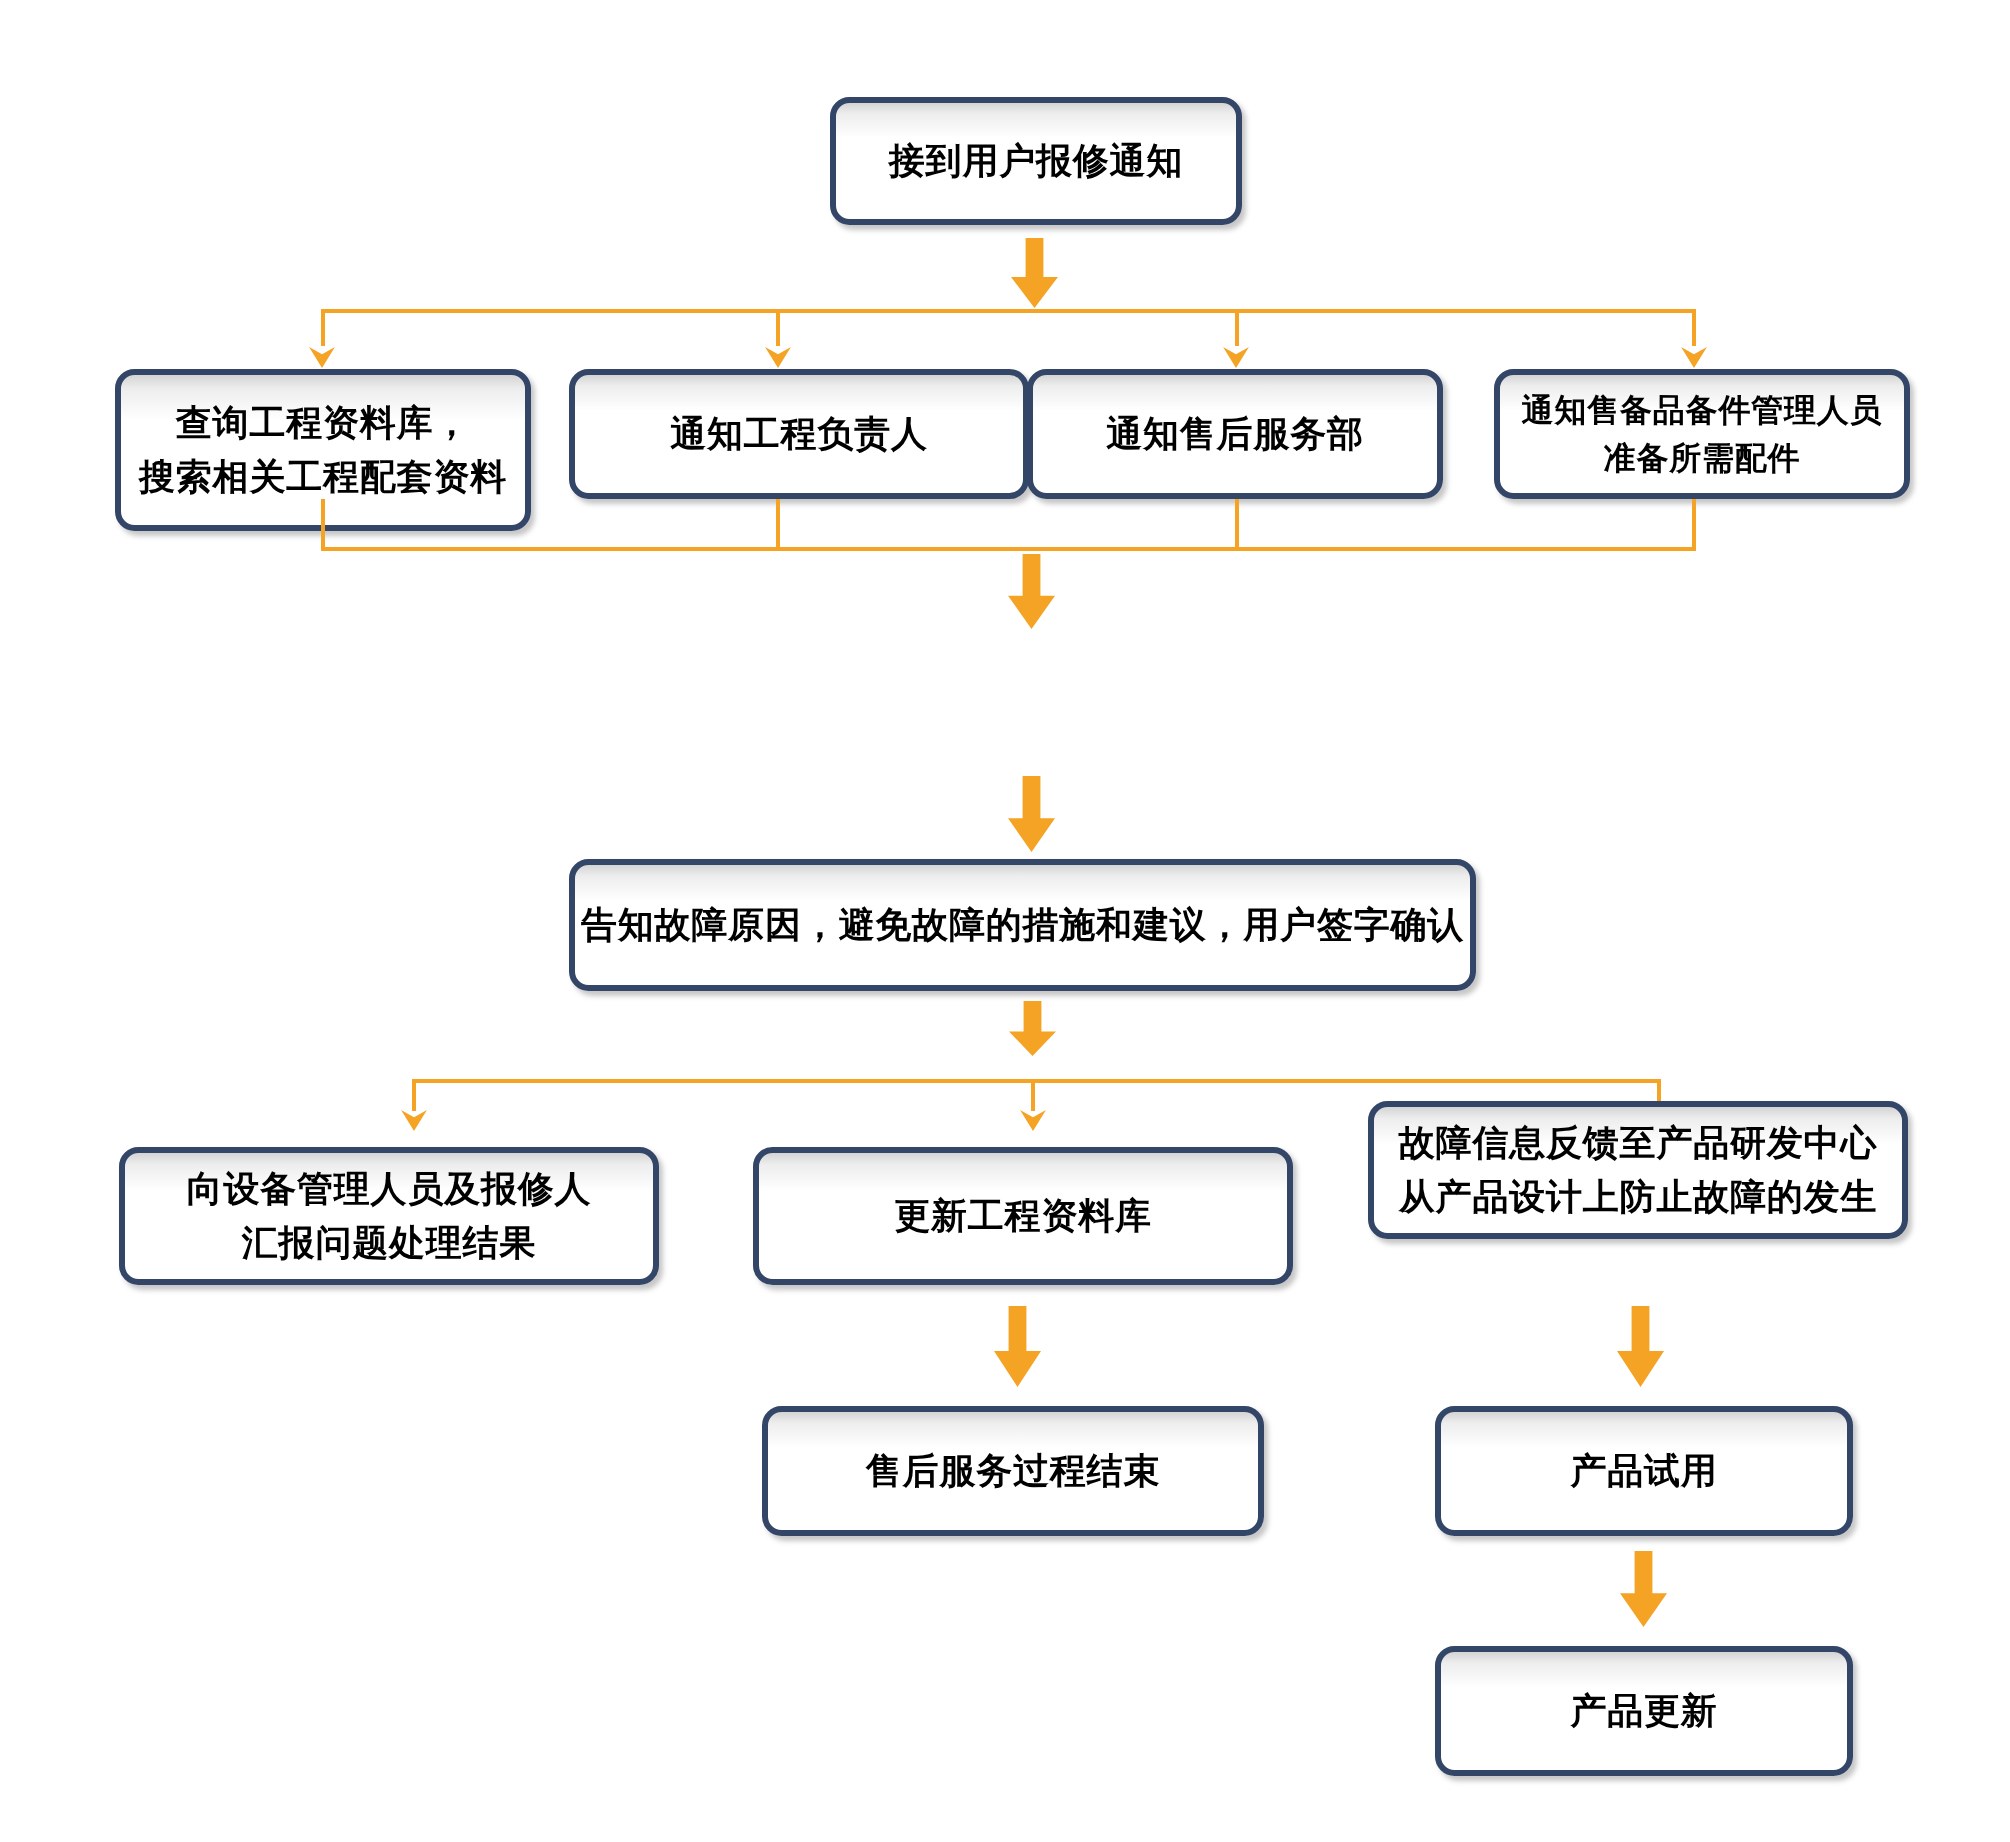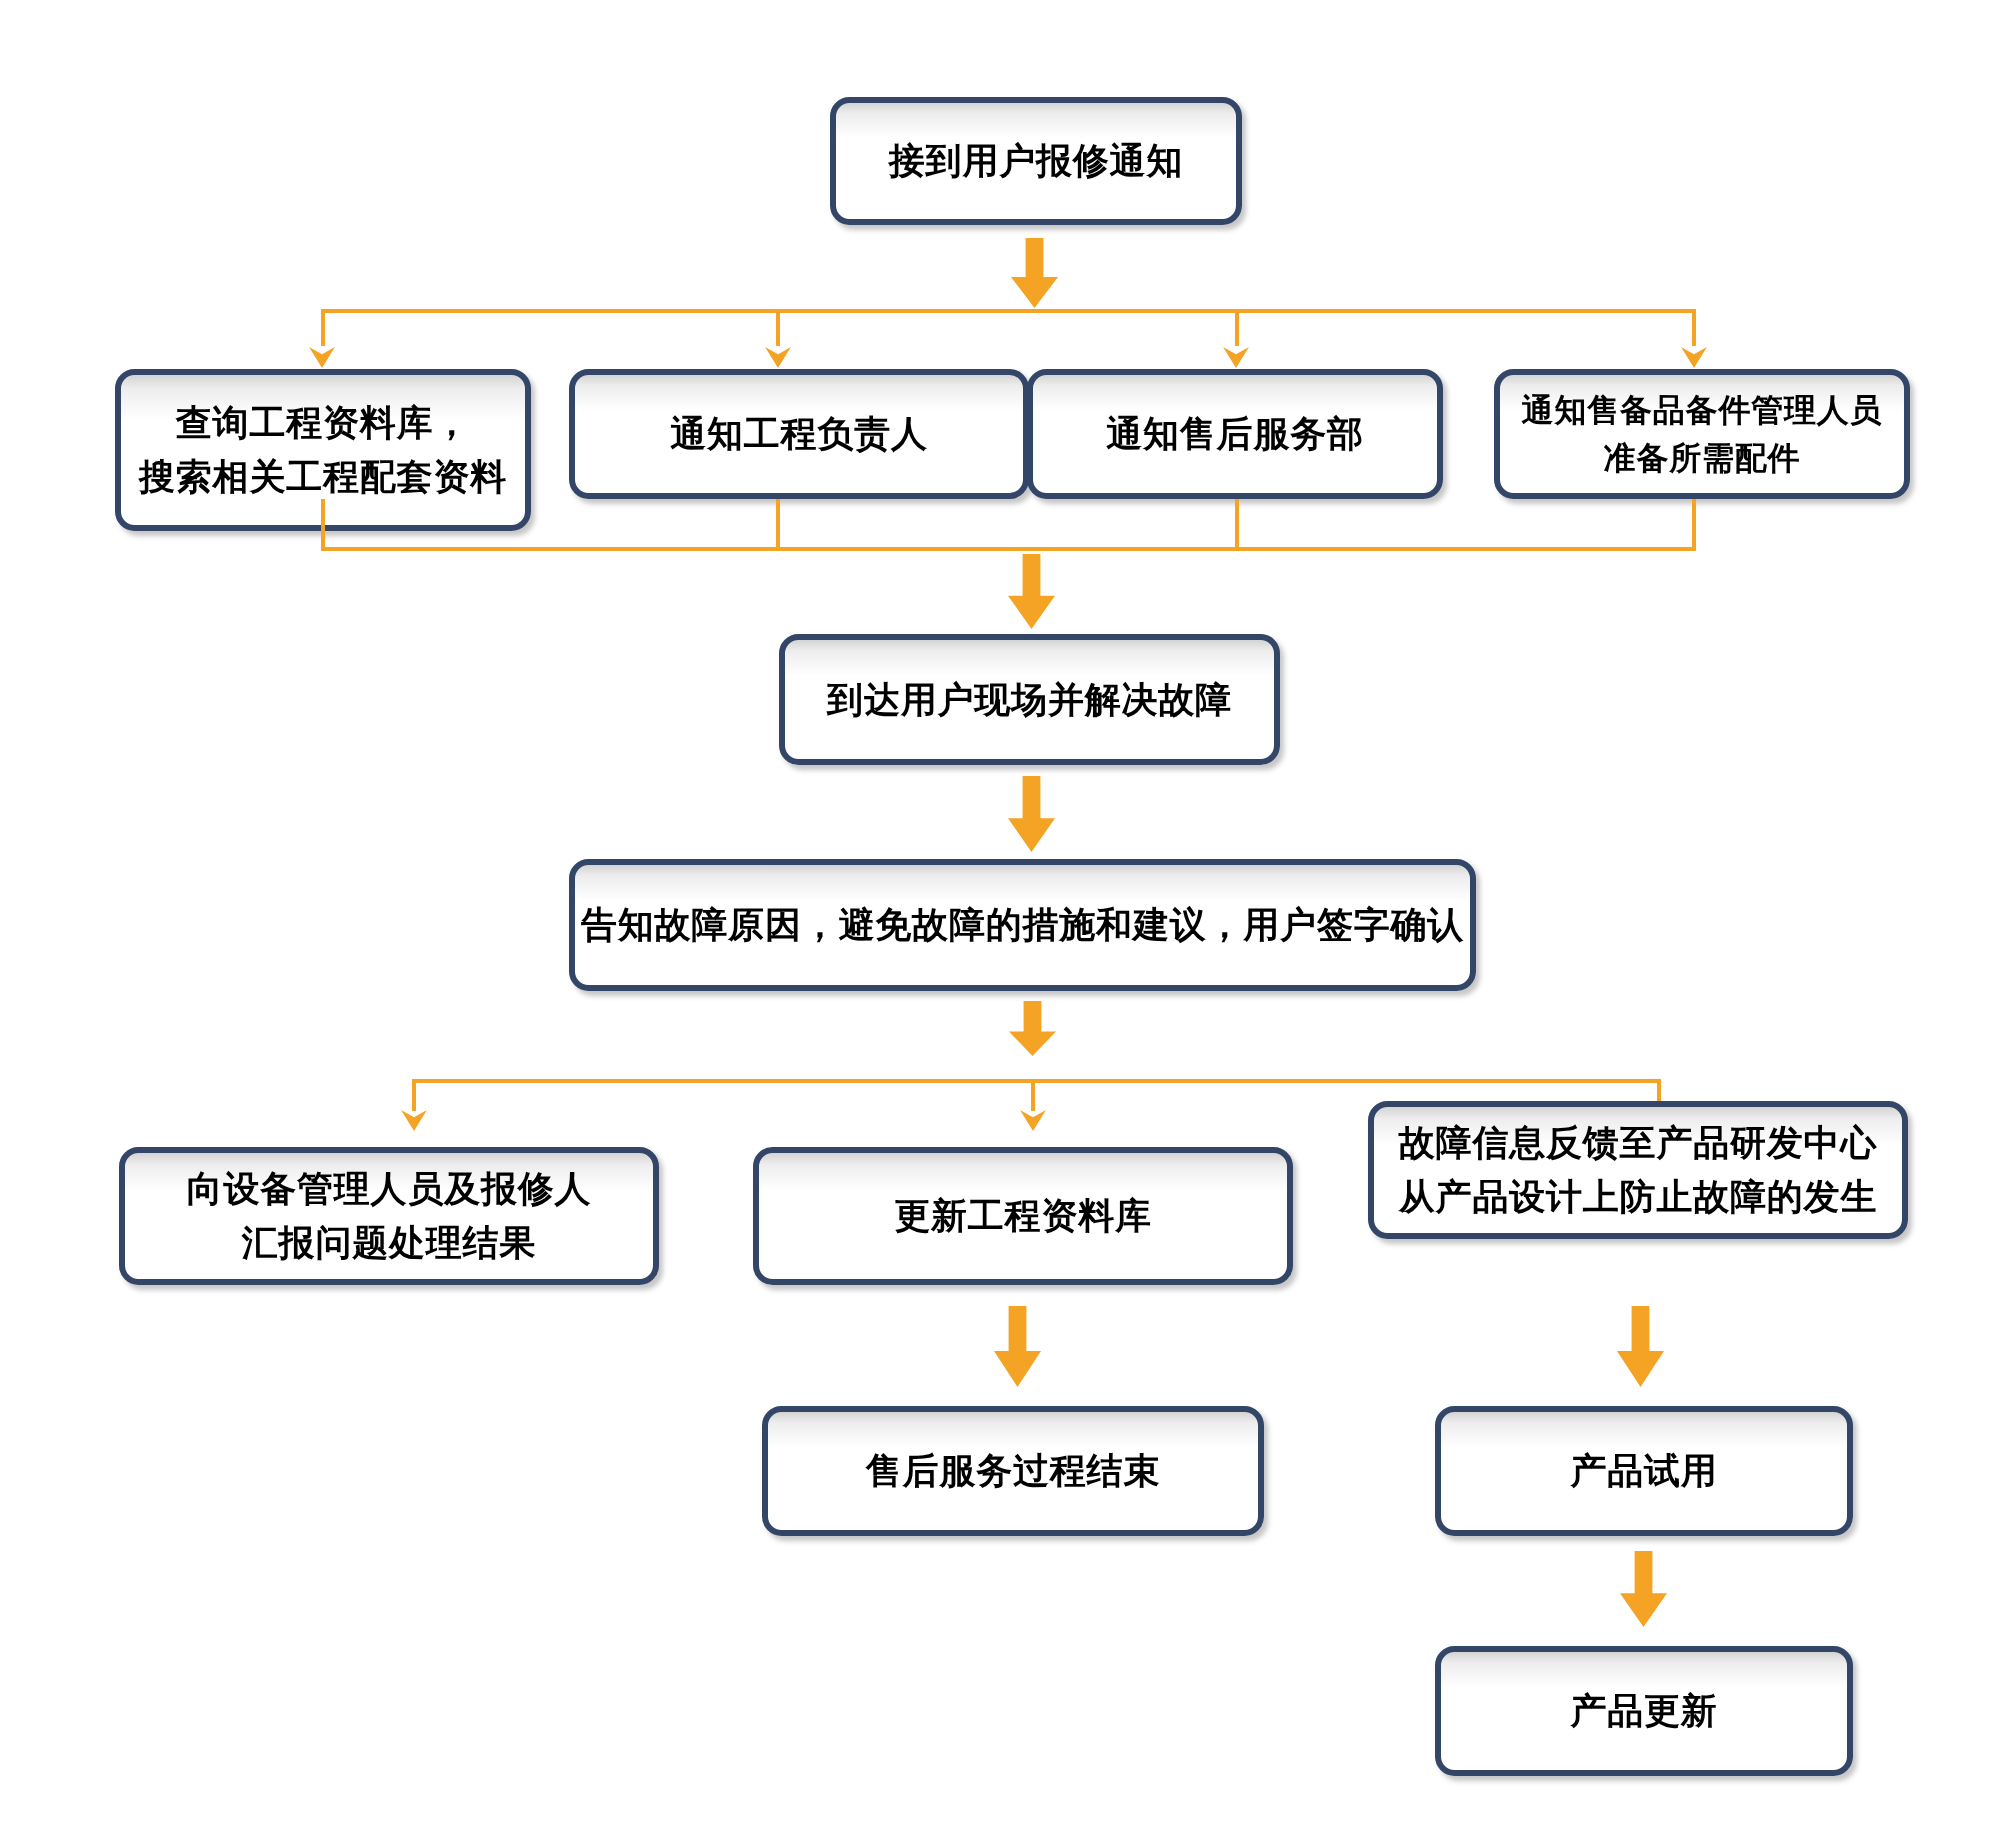--- a/index.html
+++ b/index.html
@@ -80,21 +80,20 @@
   <div class="vline" style="left:321px;top:499px;height:52px;"></div>
   <div class="vline" style="left:776px;top:499px;height:52px;"></div>
   <div class="vline" style="left:1235px;top:499px;height:52px;"></div>
   <div class="vline" style="left:1692px;top:499px;height:52px;"></div>
   <div class="hline" style="left:322px;top:547px;width:1372px;"></div>
 
   <svg class="block-arrow" style="left:1008px;top:554px;" width="47" height="75" viewBox="0 0 58 90" preserveAspectRatio="none">
     <polygon points="18,0 40,0 40,50 58,50 29,90 0,50 18,50" fill="currentColor"></polygon>
   </svg>
 
-  <div class="node" style="left:779px;top:634px;width:501px;height:131px;">到达用户现场并解决故障</div>
 
   <svg class="block-arrow" style="left:1008px;top:776px;" width="47" height="76" viewBox="0 0 58 90" preserveAspectRatio="none">
     <polygon points="18,0 40,0 40,50 58,50 29,90 0,50 18,50" fill="currentColor"></polygon>
   </svg>
 
   <div class="node" style="left:553px;top:859px;width:907px;height:132px;margin-left:16px;">告知故障原因，避免故障的措施和建议，用户签字确认</div>
 
   <svg class="block-arrow" style="left:1009px;top:1001px;" width="47" height="55" viewBox="0 0 58 90" preserveAspectRatio="none">
     <polygon points="18,0 40,0 40,50 58,50 29,90 0,50 18,50" fill="currentColor"></polygon>
   </svg>

